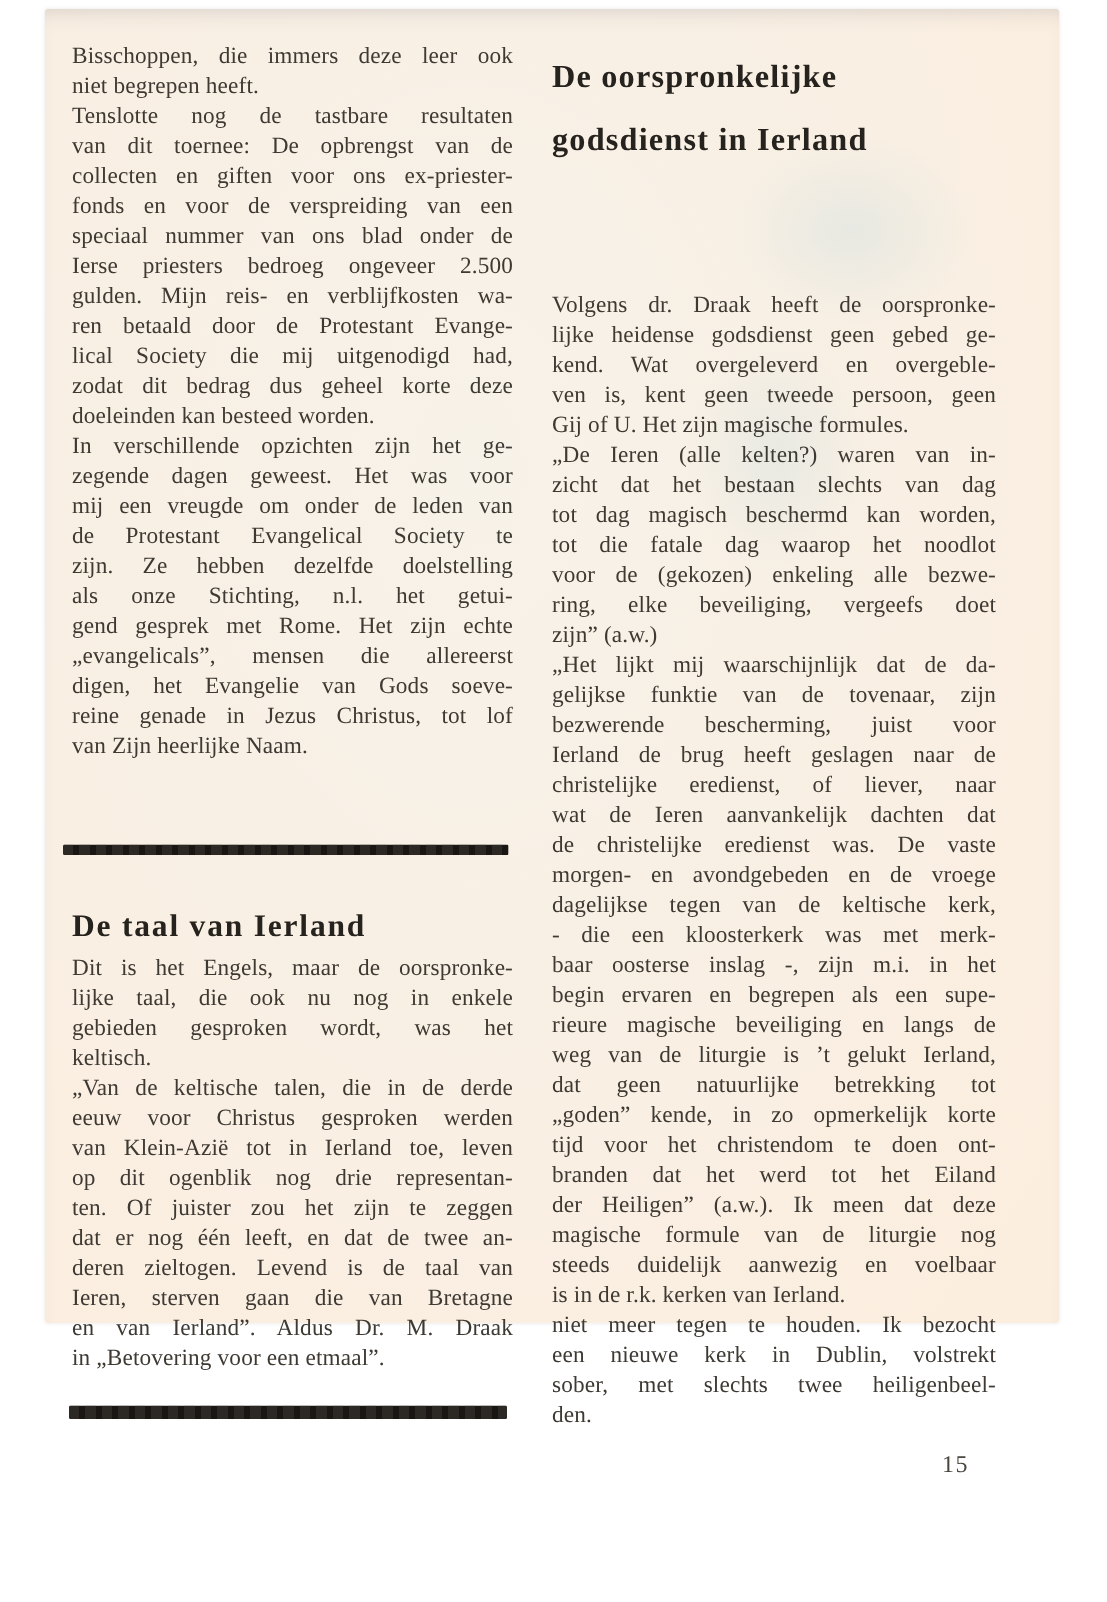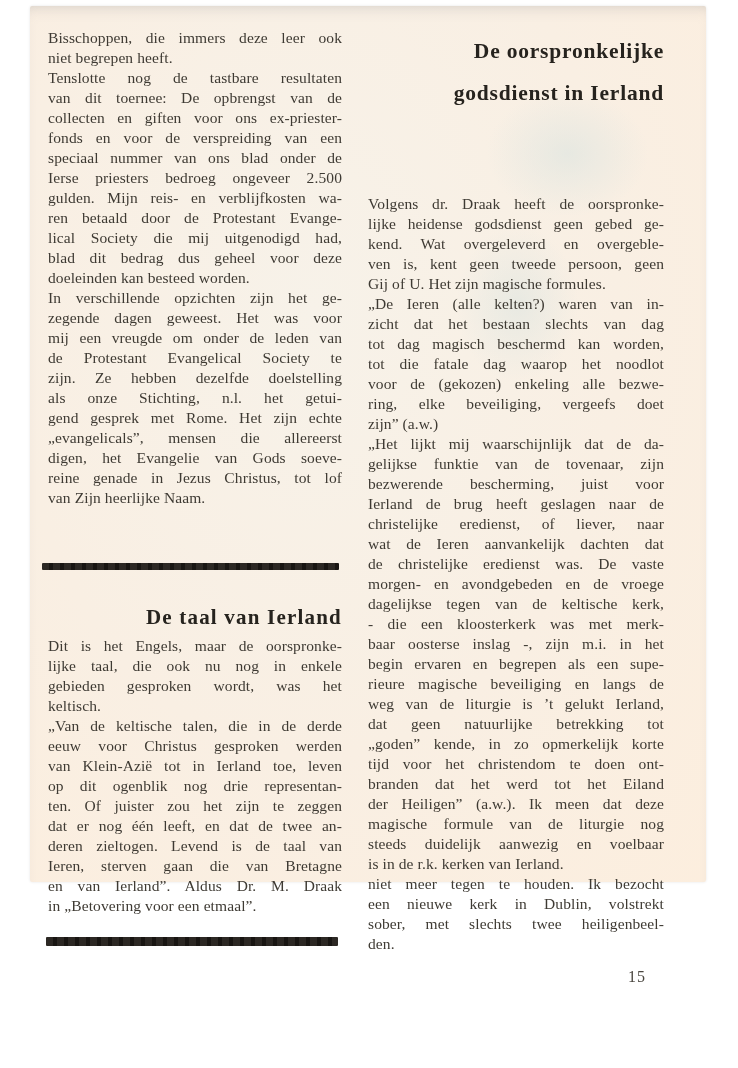--- a/index.html
+++ b/index.html
@@ -32,21 +32,21 @@
     background:
       repeating-linear-gradient(90deg, rgba(60,55,50,0.55) 0 7px, rgba(10,8,6,0) 7px 11px),
       linear-gradient(#191613,#191613);
     border-radius:1px;
   }
   [data-name="divider-rule-top"]    { margin:55px 0 0 -6px; width:297px; height:7px; }
   [data-name="divider-rule-bottom"] { margin:21px 0 0 -2px; width:292px; height:9px; }
   .heading { font-weight:bold; color:#26231e; }
   [data-name="taal-heading"] { margin-top:34px; font-size:21px; line-height:26px; letter-spacing:1.2px; }
   [data-name="godsdienst-heading"] { font-size:21.5px; line-height:42px; letter-spacing:0.8px; }
-  .hline { text-align:right; }
+  .hline { text-align:left; }
   [data-name="volgens-draak-paragraph"] { margin-top:80px; }
   [data-name="taal-paragraph"] { margin-top:6px; }
   .page-number { position:absolute; top:962px; left:598px; font-size:16px; letter-spacing:1px; color:#4a463f; }
 </style>
 </head>
 <body>
 
 <div class="stage" data-name="scan-background">
   <div class="page" data-name="scanned-page">
     <div class="watermark" data-name="show-through-mark"></div>
@@ -58,21 +58,21 @@
         <div class="block paragraph" data-name="toernee-paragraph">
           <div class="line" data-name="toernee-paragraph-line">Tenslotte nog de tastbare resultaten</div>
           <div class="line" data-name="toernee-paragraph-line">van dit toernee: De opbrengst van de</div>
           <div class="line" data-name="toernee-paragraph-line">collecten en giften voor ons ex-priester-</div>
           <div class="line" data-name="toernee-paragraph-line">fonds en voor de verspreiding van een</div>
           <div class="line" data-name="toernee-paragraph-line">speciaal nummer van ons blad onder de</div>
           <div class="line" data-name="toernee-paragraph-line">Ierse priesters bedroeg ongeveer 2.500</div>
           <div class="line" data-name="toernee-paragraph-line">gulden. Mijn reis- en verblijfkosten wa-</div>
           <div class="line" data-name="toernee-paragraph-line">ren betaald door de Protestant Evange-</div>
           <div class="line" data-name="toernee-paragraph-line">lical Society die mij uitgenodigd had,</div>
-          <div class="line" data-name="toernee-paragraph-line">blad dit bedrag dus geheel voor deze</div>
+          <div class="line" data-name="toernee-paragraph-line">zodat dit bedrag dus geheel korte deze</div>
           <div class="line last" data-name="toernee-paragraph-line">doeleinden kan besteed worden.</div>
         </div>
         <div class="block paragraph" data-name="gezegende-dagen-paragraph">
           <div class="line" data-name="gezegende-dagen-paragraph-line">In verschillende opzichten zijn het ge-</div>
           <div class="line" data-name="gezegende-dagen-paragraph-line">zegende dagen geweest. Het was voor</div>
           <div class="line" data-name="gezegende-dagen-paragraph-line">mij een vreugde om onder de leden van</div>
           <div class="line" data-name="gezegende-dagen-paragraph-line">de Protestant Evangelical Society te</div>
           <div class="line" data-name="gezegende-dagen-paragraph-line">zijn. Ze hebben dezelfde doelstelling</div>
           <div class="line" data-name="gezegende-dagen-paragraph-line">als onze Stichting, n.l. het getui-</div>
           <div class="line" data-name="gezegende-dagen-paragraph-line">gend gesprek met Rome. Het zijn echte</div>

